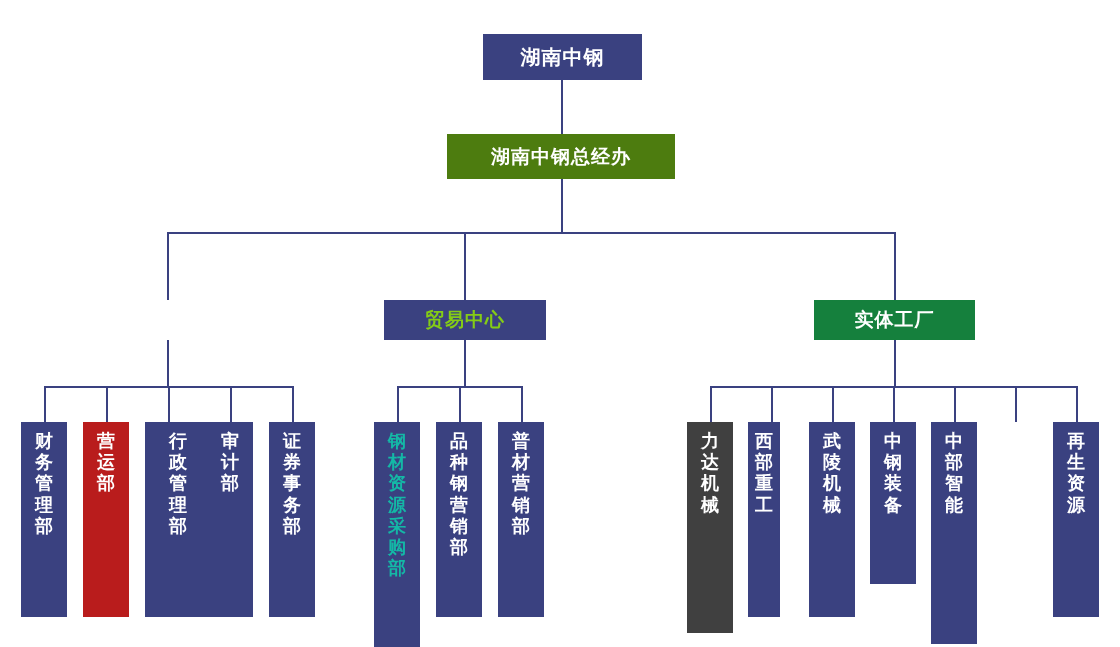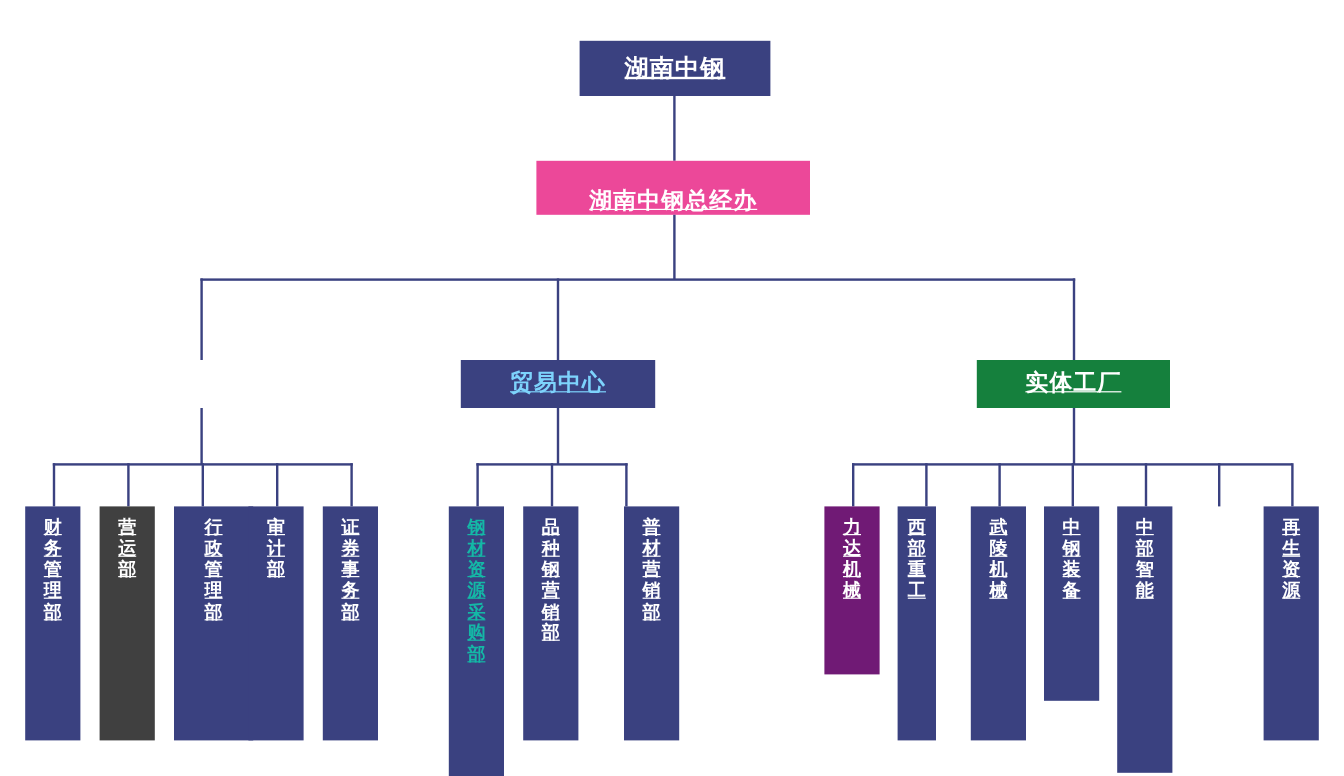--- a/index.html
+++ b/index.html
@@ -24,33 +24,32 @@
     background: #3a4180;
     color: #ffffff;
     display: flex;
     align-items: center;
     justify-content: center;
     box-sizing: border-box;
     text-align: center;
     font-weight: bold;
     letter-spacing: 1px;
     line-height: 1.15;
-    text-decoration: underline;
   }
   .node.root {
     font-size: 20px;
   }
   .node.level2 {
     font-size: 19px;
   }
   .node.branch {
     font-size: 19px;
   }
   .node.leaf {
-    font-size: 15px;
+    font-size: 18px;
     align-items: flex-start;
     padding-top: 9px;
     letter-spacing: 0px;
   }
   .leaf .vlabel {
     display: block;
     width: 1em;
     word-break: break-all;
     line-height: 1.18;
     white-space: normal;
@@ -68,21 +67,21 @@
 <body>
 
 <div id="chart-canvas" style="background: rgb(255, 255, 255);">
 
   <div class="node root" style="left: 483px; top: 34px; width: 159px; height: 46px; background: rgb(58, 65, 128); color: rgb(255, 255, 255);">
     <span>湖南中钢</span>
   </div>
 
   <div class="line vline" style="left: 561px; top: 80px; height: 54px; background: rgb(58, 65, 128);"></div>
 
-  <div class="node level2" style="left: 447px; top: 134px; width: 228px; height: 45px; background: #ec4899; color: rgb(255, 255, 255); align-items: flex-end;">
+  <div class="node level2" style="left: 447px; top: 134px; width: 228px; height: 45px; background: #4d7c0f; color: rgb(255, 255, 255);">
     <span>湖南中钢总经办</span>
   </div>
 
   <div class="line vline" style="left: 561px; top: 179px; height: 54px; background: rgb(58, 65, 128);"></div>
 
   <div class="line hline" style="left: 167px; top: 232px; width: 729px; background: rgb(58, 65, 128);"></div>
 
   <div class="line vline" style="left: 167px; top: 232px; height: 68px; background: rgb(58, 65, 128);"></div>
   <div class="line vline" style="left: 464px; top: 232px; height: 68px; background: rgb(58, 65, 128);"></div>
   <div class="line vline" style="left: 894px; top: 232px; height: 68px; background: rgb(58, 65, 128);"></div>
@@ -92,68 +91,68 @@
 
   <div class="line vline" style="left: 44px; top: 386px; height: 36px; background: rgb(58, 65, 128);"></div>
   <div class="line vline" style="left: 106px; top: 386px; height: 36px; background: rgb(58, 65, 128);"></div>
   <div class="line vline" style="left: 168px; top: 386px; height: 36px; background: rgb(58, 65, 128);"></div>
   <div class="line vline" style="left: 230px; top: 386px; height: 36px; background: rgb(58, 65, 128);"></div>
   <div class="line vline" style="left: 292px; top: 386px; height: 36px; background: rgb(58, 65, 128);"></div>
 
   <div class="node leaf" style="left: 21px; top: 422px; width: 46px; height: 195px; background: rgb(58, 65, 128); color: rgb(255, 255, 255);">
     <span class="vlabel">财务管理部</span>
   </div>
-  <div class="node leaf" style="left: 83px; top: 422px; width: 46px; height: 195px; background: #404040; color: rgb(255, 255, 255);">
+  <div class="node leaf" style="left: 83px; top: 422px; width: 46px; height: 195px; background: #b91c1c; color: rgb(255, 255, 255);">
     <span class="vlabel">营运部</span>
   </div>
   <div class="node leaf" style="left: 145px; top: 422px; width: 66px; height: 195px; background: rgb(58, 65, 128); color: rgb(255, 255, 255);">
     <span class="vlabel">行政管理部</span>
   </div>
   <div class="node leaf" style="left: 207px; top: 422px; width: 46px; height: 195px; background: rgb(58, 65, 128); color: rgb(255, 255, 255);">
     <span class="vlabel">审计部</span>
   </div>
   <div class="node leaf" style="left: 269px; top: 422px; width: 46px; height: 195px; background: rgb(58, 65, 128); color: rgb(255, 255, 255);">
     <span class="vlabel">证券事务部</span>
   </div>
 
-  <div class="node branch" style="left: 384px; top: 300px; width: 162px; height: 40px; background: rgb(58, 65, 128); color: #7dd3fc;">
+  <div class="node branch" style="left: 384px; top: 300px; width: 162px; height: 40px; background: rgb(58, 65, 128); color: #84cc16;">
     <span>贸易中心</span>
   </div>
   <div class="line vline" style="left: 464px; top: 340px; height: 47px; background: rgb(58, 65, 128);"></div>
   <div class="line hline" style="left: 397px; top: 386px; width: 126px; background: rgb(58, 65, 128);"></div>
 
   <div class="line vline" style="left: 397px; top: 386px; height: 36px; background: rgb(58, 65, 128);"></div>
   <div class="line vline" style="left: 459px; top: 386px; height: 36px; background: rgb(58, 65, 128);"></div>
   <div class="line vline" style="left: 521px; top: 386px; height: 36px; background: rgb(58, 65, 128);"></div>
 
   <div class="node leaf" style="left: 374px; top: 422px; width: 46px; height: 241px; background: rgb(58, 65, 128); color: #14b8a6;">
     <span class="vlabel">钢材资源采购部</span>
   </div>
   <div class="node leaf" style="left: 436px; top: 422px; width: 46px; height: 195px; background: rgb(58, 65, 128); color: rgb(255, 255, 255);">
     <span class="vlabel">品种钢营销部</span>
   </div>
-  <div class="node leaf" style="left: 498px; top: 422px; width: 46px; height: 195px; background: rgb(58, 65, 128); color: rgb(255, 255, 255); margin-left: 22px;">
+  <div class="node leaf" style="left: 498px; top: 422px; width: 46px; height: 195px; background: rgb(58, 65, 128); color: rgb(255, 255, 255);">
     <span class="vlabel">普材营销部</span>
   </div>
 
   <div class="node branch" style="left: 814px; top: 300px; width: 161px; height: 40px; background: #15803d; color: rgb(255, 255, 255);">
     <span>实体工厂</span>
   </div>
   <div class="line vline" style="left: 894px; top: 340px; height: 47px; background: rgb(58, 65, 128);"></div>
   <div class="line hline" style="left: 710px; top: 386px; width: 367px; background: rgb(58, 65, 128);"></div>
 
   <div class="line vline" style="left: 710px; top: 386px; height: 36px; background: rgb(58, 65, 128);"></div>
   <div class="line vline" style="left: 771px; top: 386px; height: 36px; background: rgb(58, 65, 128);"></div>
   <div class="line vline" style="left: 832px; top: 386px; height: 36px; background: rgb(58, 65, 128);"></div>
   <div class="line vline" style="left: 893px; top: 386px; height: 36px; background: rgb(58, 65, 128);"></div>
   <div class="line vline" style="left: 954px; top: 386px; height: 36px; background: rgb(58, 65, 128);"></div>
   <div class="line vline" style="left: 1015px; top: 386px; height: 36px; background: rgb(58, 65, 128);"></div>
   <div class="line vline" style="left: 1076px; top: 386px; height: 36px; background: rgb(58, 65, 128);"></div>
 
-  <div class="node leaf" style="left: 687px; top: 422px; width: 46px; height: 140px; background: #701a75; color: rgb(255, 255, 255);">
+  <div class="node leaf" style="left: 687px; top: 422px; width: 46px; height: 211px; background: #404040; color: rgb(255, 255, 255);">
     <span class="vlabel">力达机械</span>
   </div>
   <div class="node leaf" style="left: 748px; top: 422px; width: 32px; height: 195px; background: rgb(58, 65, 128); color: rgb(255, 255, 255);">
     <span class="vlabel">西部重工</span>
   </div>
   <div class="node leaf" style="left: 809px; top: 422px; width: 46px; height: 195px; background: rgb(58, 65, 128); color: rgb(255, 255, 255);">
     <span class="vlabel">武陵机械</span>
   </div>
   <div class="node leaf" style="left: 870px; top: 422px; width: 46px; height: 162px; background: rgb(58, 65, 128); color: rgb(255, 255, 255);">
     <span class="vlabel">中钢装备</span>

